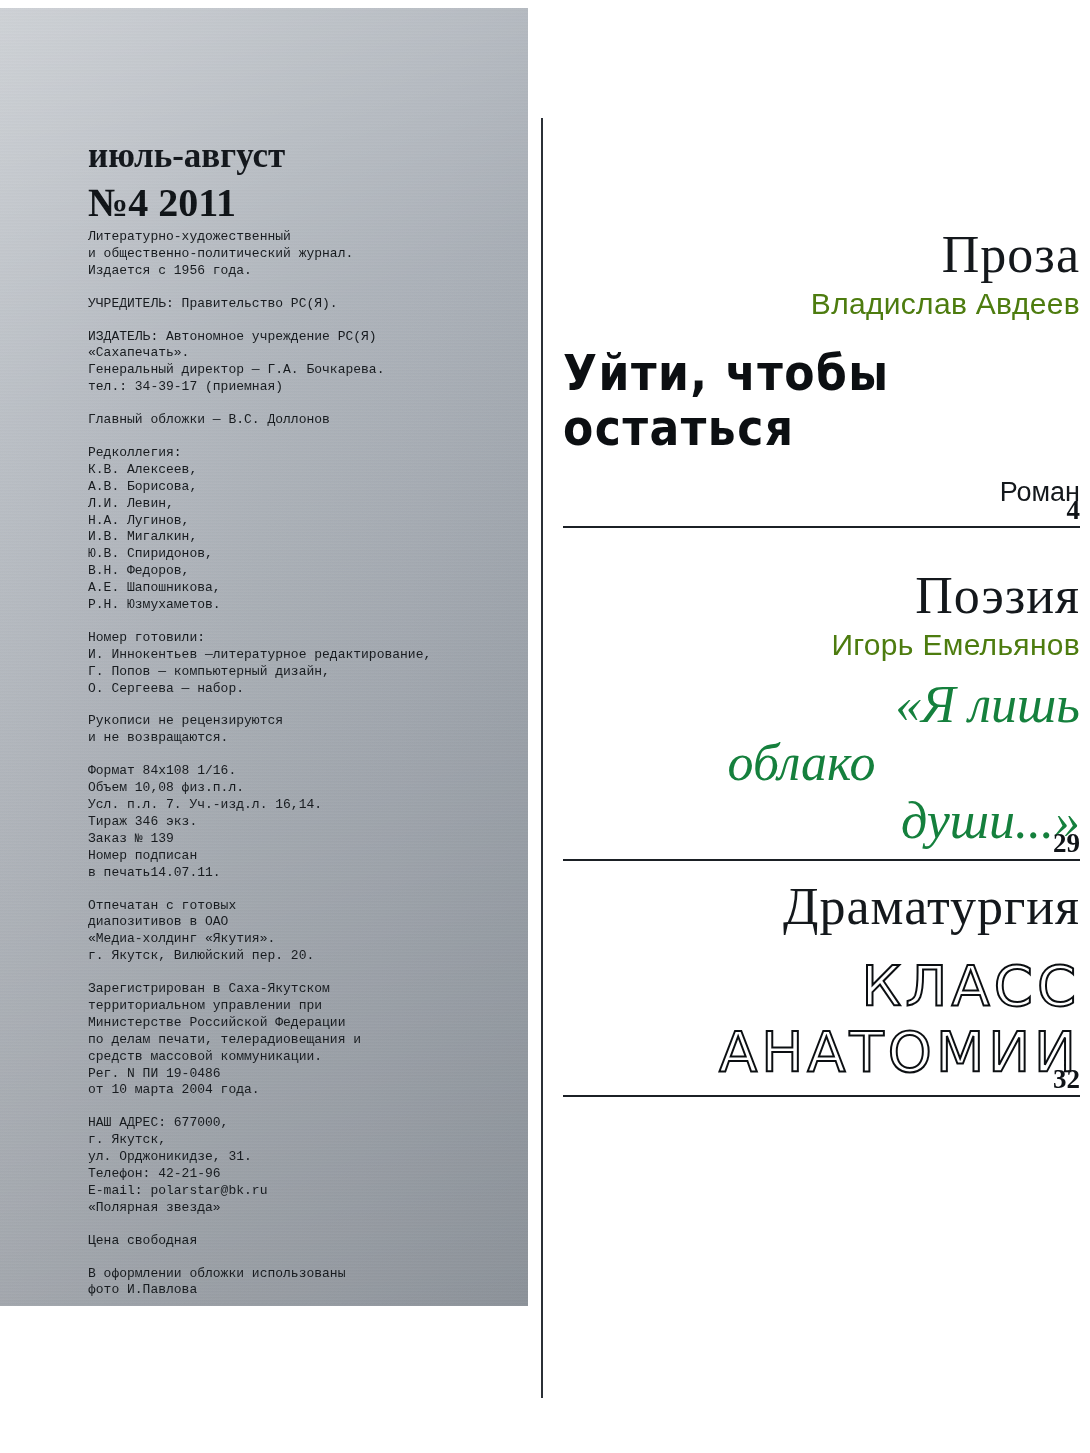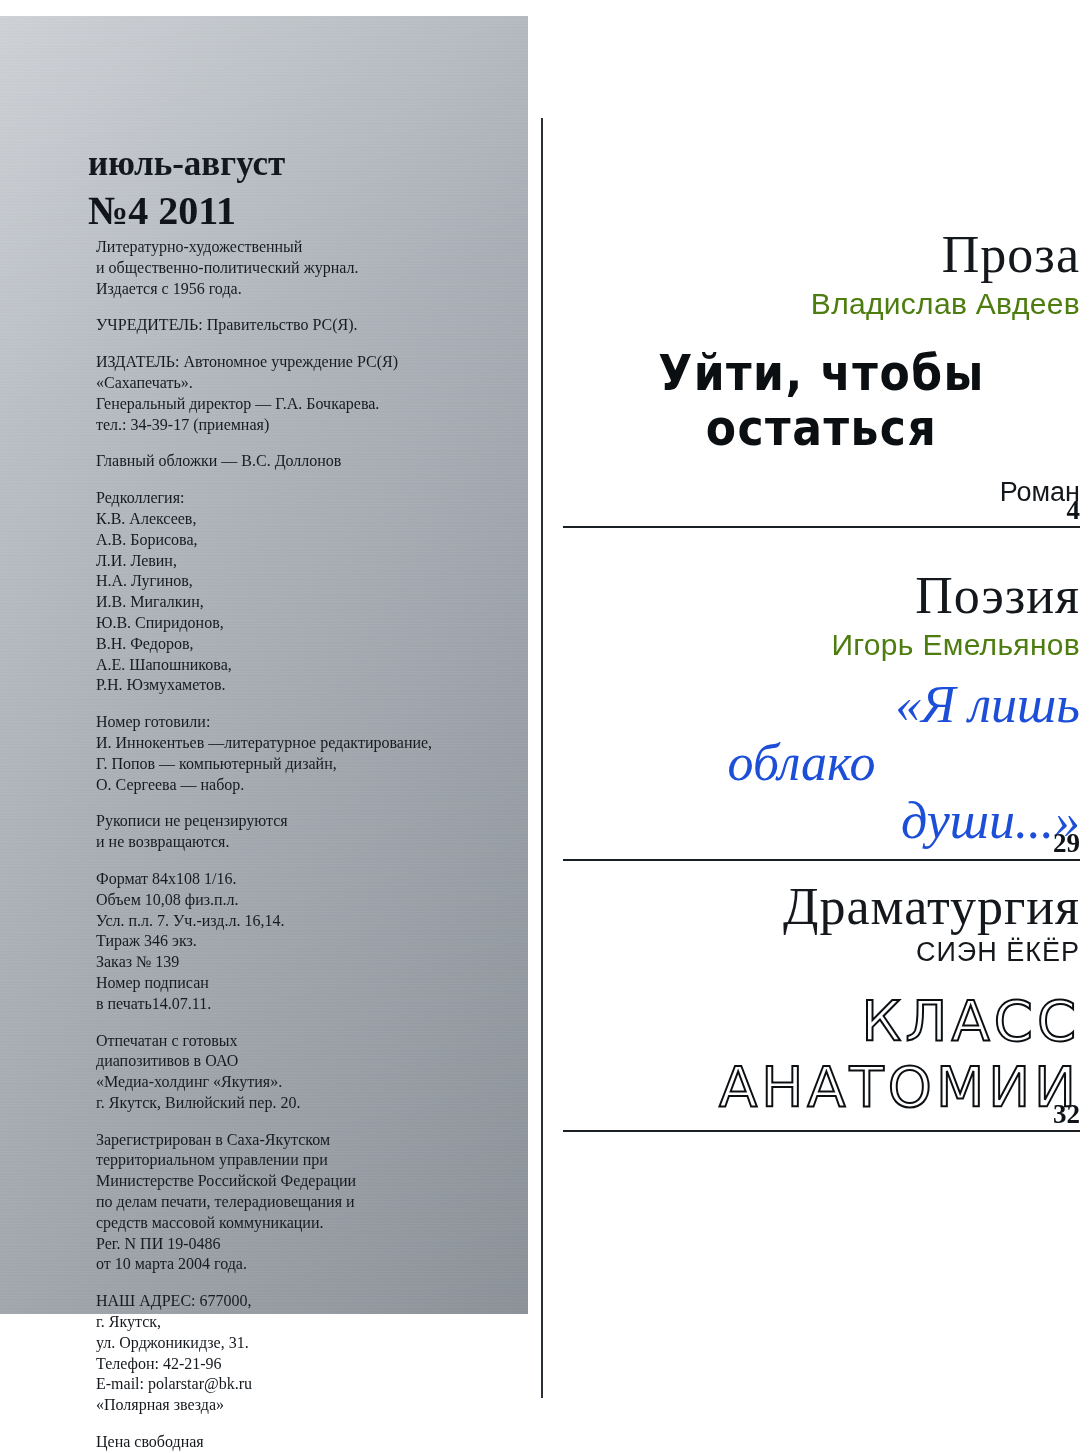--- a/index.html
+++ b/index.html
@@ -13,21 +13,21 @@
     height: 1453px;
     overflow: hidden;
     background: #ffffff;
     font-family: "Liberation Sans", sans-serif;
   }
 
   
   #left-panel {
     position: absolute;
     left: 0;
-    top: 16px;
+    top: 8px;
     width: 528px;
     height: 1298px;
     background:
       linear-gradient(160deg, rgba(255,255,255,0.30) 0%, rgba(255,255,255,0.05) 28%, rgba(0,0,0,0.05) 62%, rgba(0,0,0,0.12) 100%),
       linear-gradient(95deg, #b9bec4 0%, #b3b8bf 22%, #acb2b9 48%, #a7adb5 72%, #9fa6ae 100%);
     box-sizing: border-box;
   }
   #left-panel:after {
     
     content: "";
@@ -55,25 +55,25 @@
   }
   .issue-number {
     font-family: "Liberation Serif", serif;
     font-weight: bold;
     font-size: 40px;
     color: #0f1317;
     line-height: 1.0;
     margin: 0 0 6px 0;
   }
   .imprint-block {
-    font-family: Liberation Serif, serif;
-    font-size: 16px;
+    font-family: Liberation Mono, monospace;
+    font-size: 13px;
     line-height: 1.30;
     color: #15191d;
-    margin: 0 0 16px 8px;
+    margin: 0 0 16px 0;
     white-space: pre-line;
   }
 
   
   #divider {
     position: absolute;
     left: 541px;
     top: 118px;
     width: 2px;
     height: 1280px;
@@ -111,35 +111,35 @@
     letter-spacing: .3px;
   }
   .work-title-brush {
     font-family: "DejaVu Sans", sans-serif;
     font-weight: bold;
     font-size: 49px;
     line-height: 1.12;
     letter-spacing: 1.5px;
     color: #0c0f12;
     margin: 26px 0 0 0;
-    text-align: center;
+    text-align: left;
     font-stretch: condensed;
   }
   .work-kind {
     font-family: "Liberation Sans", sans-serif;
     font-size: 27px;
     color: #14181c;
     margin: 20px 0 0 0;
   }
   .work-title-italic {
     font-family: "Liberation Serif", serif;
     font-style: italic;
     font-size: 52px;
     line-height: 1.12;
-    color: #1d4ed8;
+    color: #15803d;
     margin: 14px 0 0 0;
     text-align: right;
   }
   .work-title-italic .l2 { padding-right: 40px; display: block; text-align: center; }
   .work-title-italic .l3 { display: block; }
   .subauthor {
     font-family: "Liberation Sans", sans-serif;
     font-size: 27px;
     letter-spacing: 1px;
     color: #14181c;
@@ -266,21 +266,20 @@
         <span class="l3">души...»</span>
       </div>
       <div class="rule-wrap" style="margin-top:8px;">
         <div class="page-rule"></div>
         <div class="page-num">29</div>
       </div>
     </div>
 
     <div class="section" style="margin-top:-8px;">
       <div class="section-title">Драматургия</div>
-      <div class="subauthor">СИЭН ЁКЁР</div>
       <div class="work-title-outline">
         <span>КЛАСС</span><br>
         <span>АНАТОМИИ</span>
       </div>
       <div class="rule-wrap" style="margin-top:10px;">
         <div class="page-rule"></div>
         <div class="page-num">32</div>
       </div>
     </div>
 

